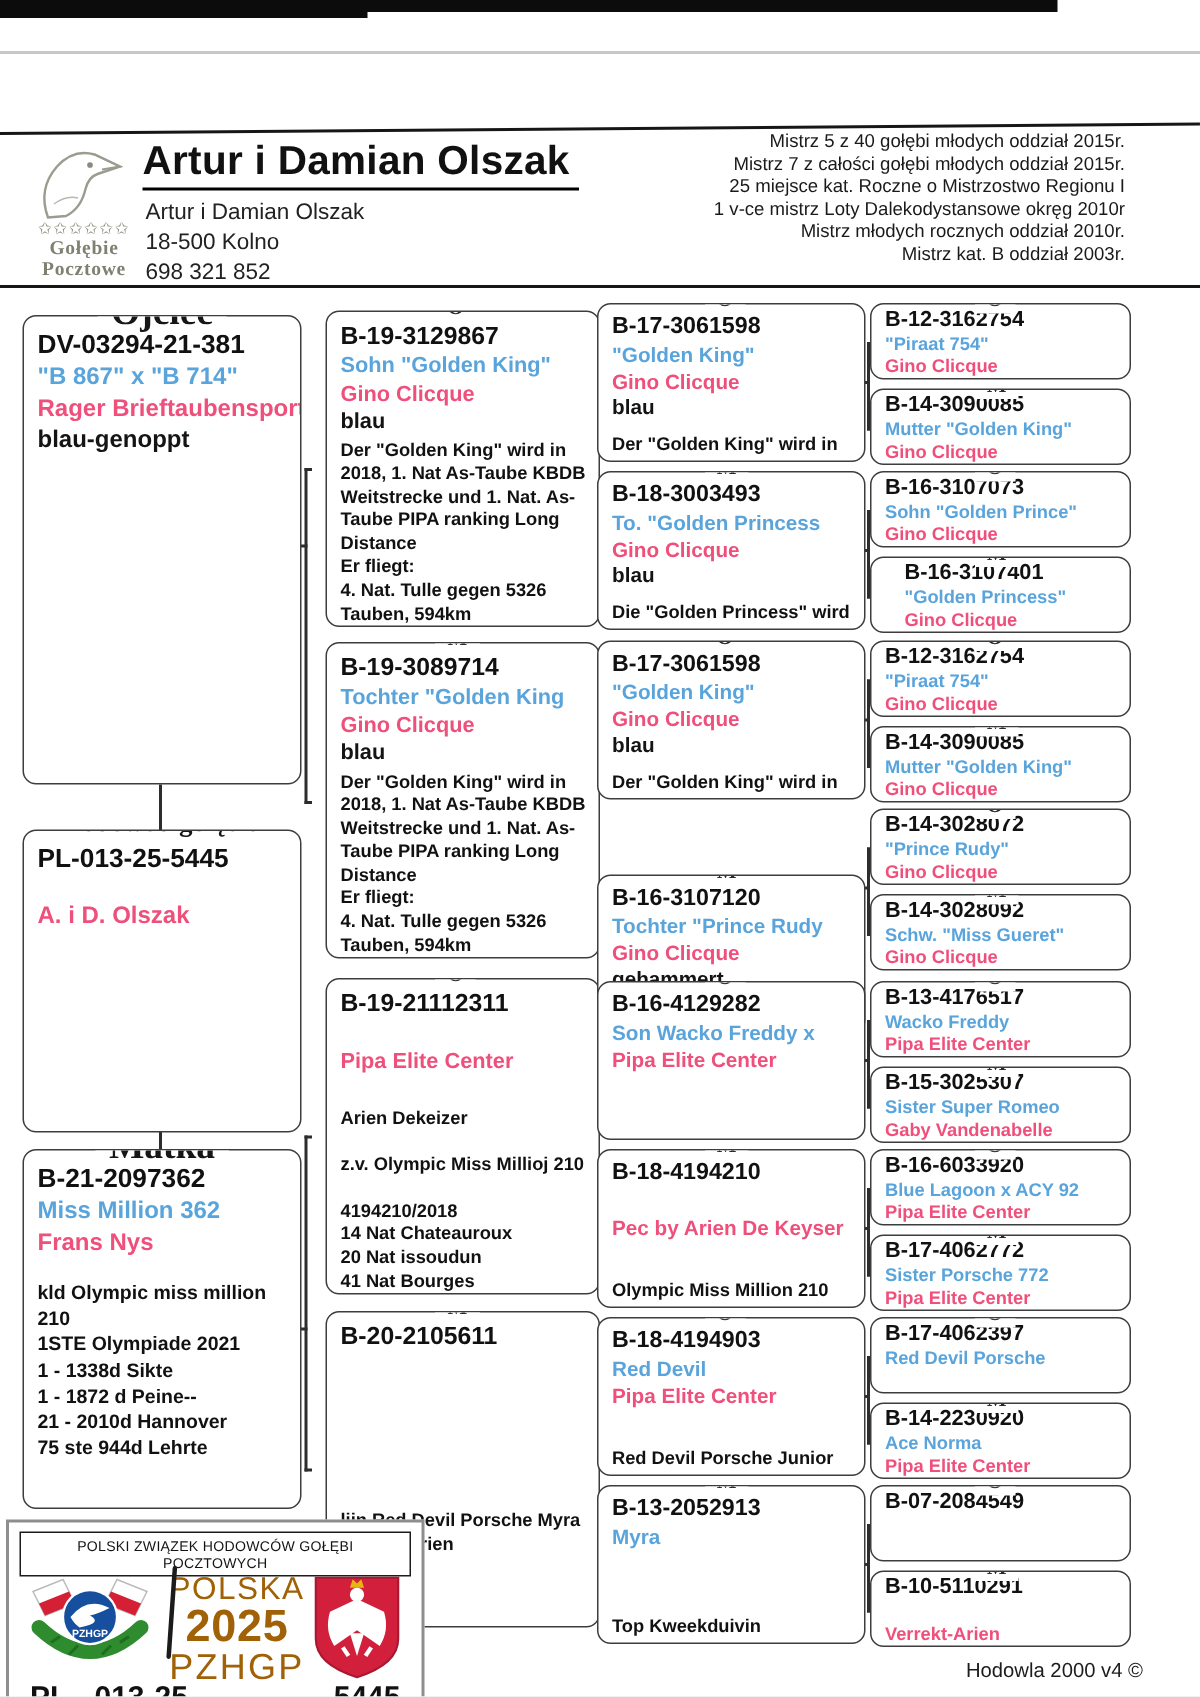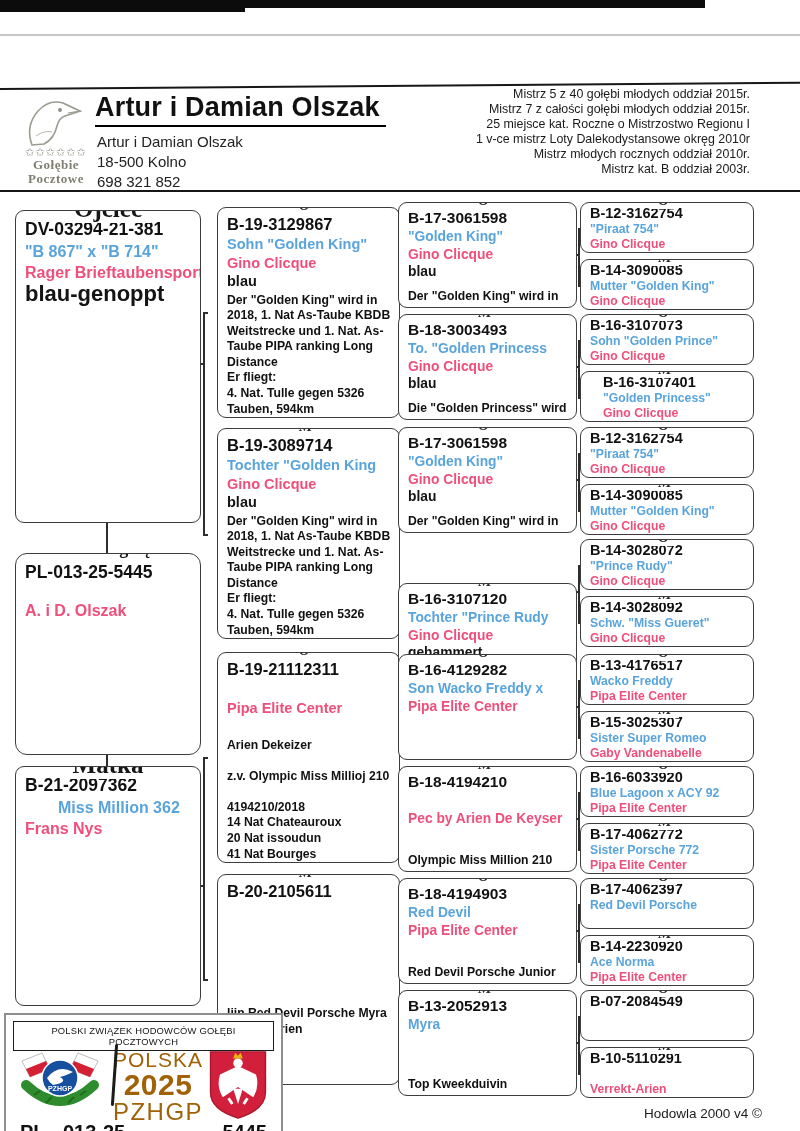--- a/index.html
+++ b/index.html
@@ -114,34 +114,40 @@
   </div>
   <div class="hline-bot"></div>
 
   <div id="pedigree">
 
     <div class="box c1" style="top:210px;height:313px;">
       <span class="col1lbl lbl-big">Ojciec</span>
       <div class="ring ring-big">DV-03294-21-381</div>
       <div class="nm blue" style="font-size:16px;line-height:21px;">"B 867" x "B 714"</div>
       <div class="nm pink" style="font-size:16px;line-height:21px;">Rager Brieftaubensport</div>
-      <div class="nm black" style="font-size:22px;line-height:21px;">blau-genoppt</div>
-    </div>
-
-    <div class="box c1" style="top:553px;height:202px;border-radius:12px;">
+      <div class="nm black" style="font-size:16px;line-height:21px;">blau-genoppt</div>
+    </div>
+
+    <div class="box c1" style="top:553px;height:202px;">
       <span class="col1lbl lbl-mid">Rodowód gołębia</span>
       <div class="ring ring-big">PL-013-25-5445</div>
       <div class="nm pink" style="font-size:16px;line-height:21px;margin-top:16px;">A. i D. Olszak</div>
     </div>
 
     <div class="box c1" style="top:766px;height:240px;">
       <span class="col1lbl lbl-big">Matka</span>
       <div class="ring ring-big">B-21-2097362</div>
-      <div class="nm blue" style="font-size:16px;line-height:21px;margin-left:33px;">Miss Million 362</div>
+      <div class="nm blue" style="font-size:16px;line-height:21px;">Miss Million 362</div>
       <div class="nm pink" style="font-size:16px;line-height:21px;">Frans Nys</div>
+      <div class="notes notes-mid">kld Olympic miss million 210
+1STE Olympiade 2021
+1 - 1338d Sikte
+1 - 1872 d Peine--
+21 - 2010d Hannover
+75 ste 944d Lehrte</div>
     </div>
 
   <div class="box g2" style="top: 207px;">
       <span class="sexlbl">O</span>
       <div class="ring">B-19-3129867</div>
       <div class="nm blue">Sohn "Golden King"</div>
       <div class="nm pink">Gino Clicque</div>
       <div class="nm black">blau</div>
       <div class="notes">Der "Golden King" wird in
 2018, 1. Nat As-Taube KBDB

